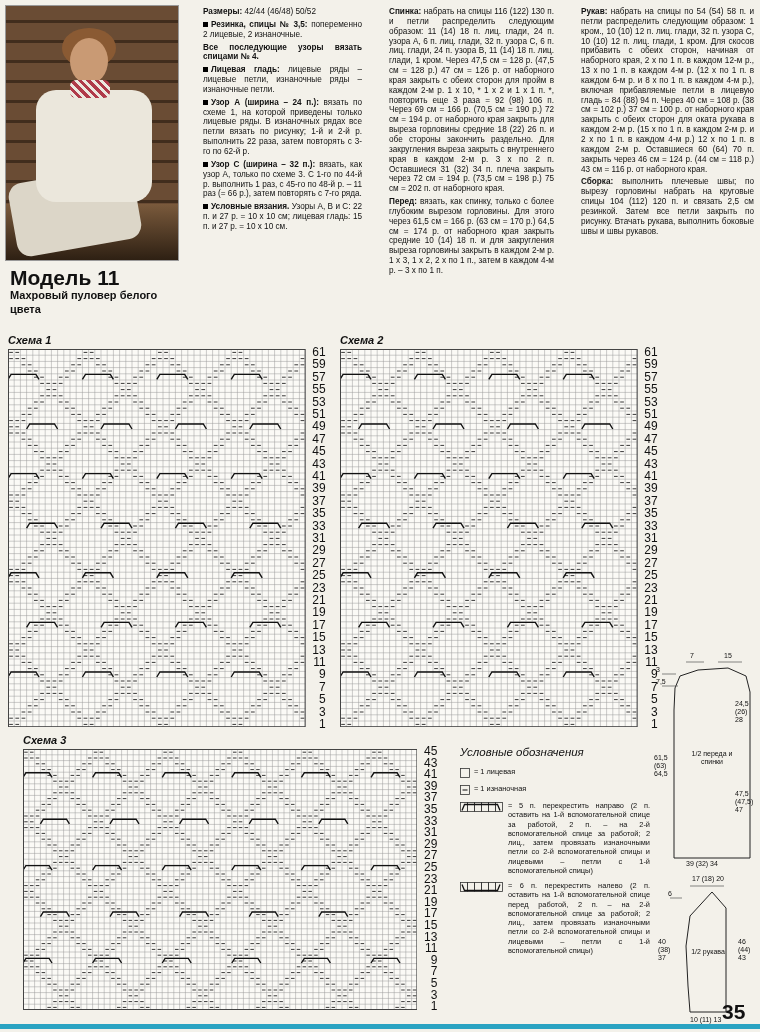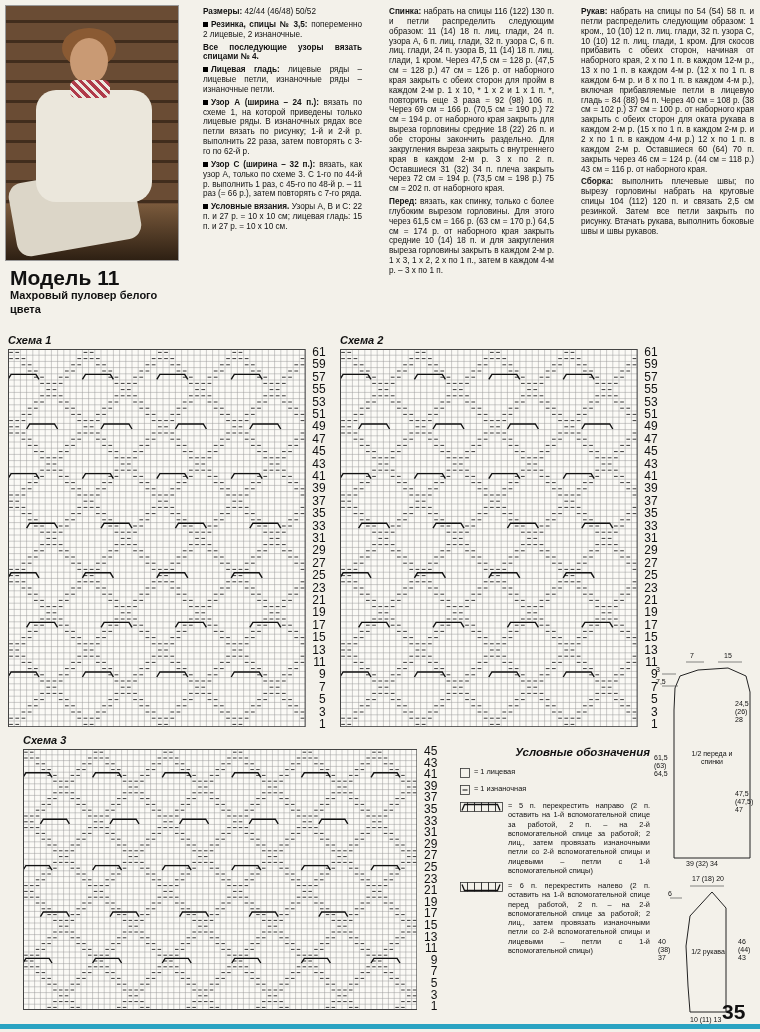--- a/index.html
+++ b/index.html
@@ -41,21 +41,21 @@
   #chart1 { left:8px;  top:334px; }
   #chart2 { left:340px; top:334px; }
   #chart3 { left:8px;  top:734px;padding-left:15px; }
   .chart-label { font-style:italic; font-weight:bold; font-size:11px; margin-bottom:3px; }
   .chart-wrap { position:relative; }
   .chart-wrap svg { display:block; background:#fbfaf6; }
   .chart-nums { position:absolute; top:0; width:17px; font-size:12px; text-align:right; color:#111; }
 
   
   .legend { position:absolute; left:460px; top:746px; width:190px; }
-  .legend-title { font-size:11.5px; font-weight:bold; font-style:italic; margin-bottom:9px;text-align:right; }
+  .legend-title { font-size:11.5px; font-weight:normal; font-style:italic; margin-bottom:9px; }
   .legend-item { display:flex; gap:4px; margin-bottom:6px; font-size:7.4px; line-height:1.25; text-align:justify; }
   .legend-item svg { flex:0 0 auto; margin-top:1px; }
 
   
   .schematic { position:absolute; font-size:7px; line-height:1.15; }
   #sch-body { left:656px; top:650px; width:102px; height:218px; }
   #sch-sleeve { left:656px; top:876px; width:102px; height:150px; }
   .schematic svg { position:absolute; }
   .m { position:absolute; }
   .m.c { text-align:center; }

